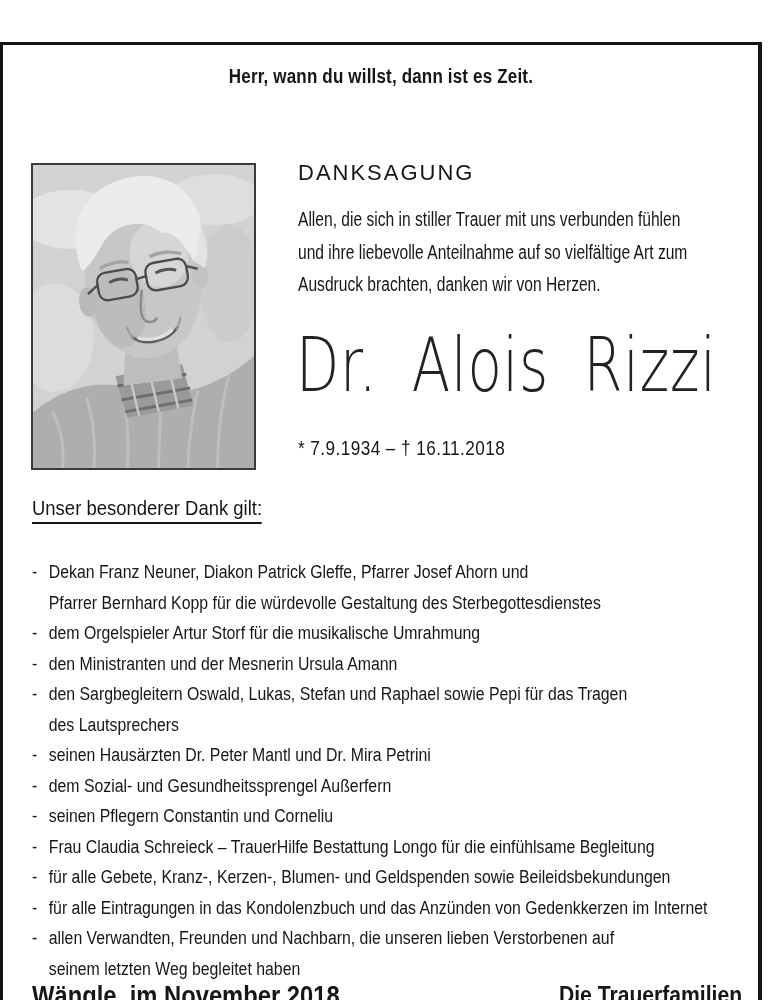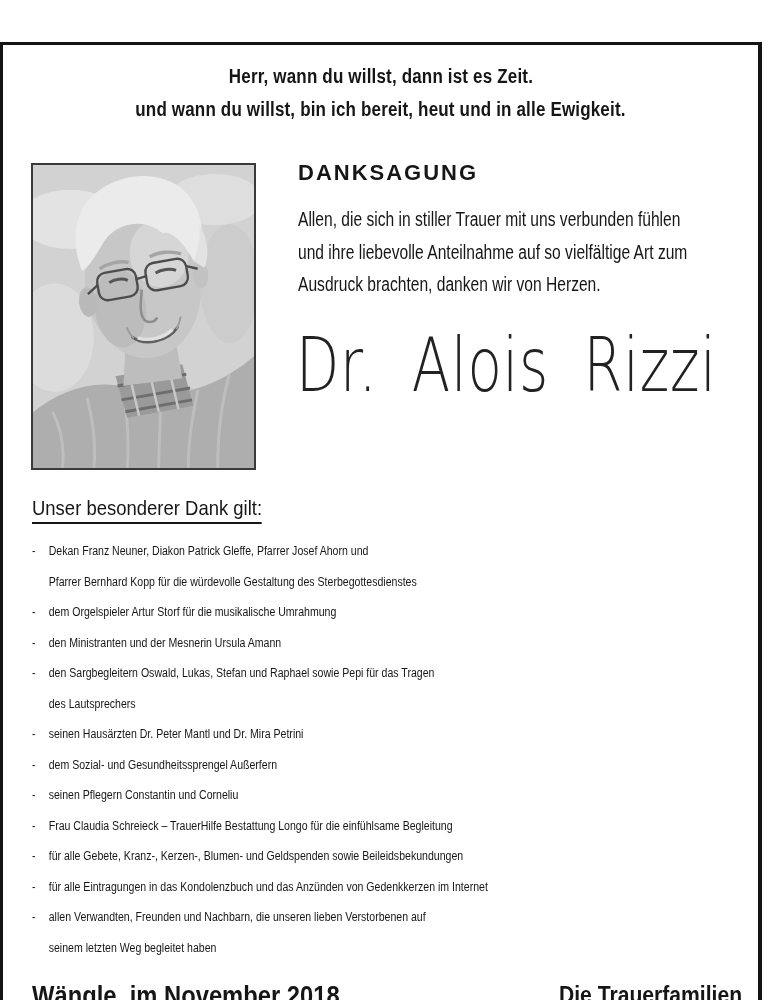--- a/index.html
+++ b/index.html
@@ -16,39 +16,39 @@
 
   .quote{position:absolute;left:3px;top:18px;width:755px;text-align:center;}
   .quote .ql{font-size:20px;font-weight:bold;line-height:33px;letter-spacing:0.2px;}
 
   .photo{
     position:absolute;left:31px;top:121px;width:225px;height:307px;
     border:2px solid #3a3a3a;box-sizing:border-box;background:#d4d4d4;
   }
   .photo svg{display:block;width:100%;height:100%;}
 
-  .dk-heading{position:absolute;left:298px;top:118px;font-size:22px;font-weight:bold;letter-spacing:2px;}
+  .dk-heading{position:absolute;left:298px;top:118px;font-size:22px;font-weight:normal;letter-spacing:2px;}
   .dk-para{position:absolute;left:298px;top:161px;font-size:19.5px;line-height:32.5px;}
   .dk-para .pl{display:block;height:32.5px;}
   .dk-para .pl span{display:inline-block;white-space:nowrap;transform:scaleX(0.8);transform-origin:0 50%;}
 
   .deceased-name{
     position:absolute;left:296px;top:282px;font-size:74px;line-height:1.12;
     font-family:"DejaVu Sans","Liberation Sans",sans-serif;font-weight:200;
     letter-spacing:1px;word-spacing:0.28em;color:#222;
     transform:scaleX(0.76);transform-origin:0 0;white-space:nowrap;
   }
   .life-dates{position:absolute;left:298px;top:395px;font-size:19.5px;font-weight:500;}
   .life-dates span{display:inline-block;white-space:nowrap;transform:scaleX(0.88);transform-origin:0 50%;letter-spacing:0.5px;}
 
   .thanks-heading{position:absolute;left:32px;top:454px;font-size:21px;font-weight:normal;}
   .thanks-heading span{display:inline-block;white-space:nowrap;transform:scaleX(0.88);transform-origin:0 50%;
     border-bottom:2.5px solid #161616;padding-bottom:2px;}
 
-  .thanks-list{position:absolute;left:32px;top:494px;width:720px;font-size:12px;}
+  .thanks-list{position:absolute;left:32px;top:515px;width:720px;font-size:18px;}
   .thanks-list .line{
     display:block;height:30.5px;line-height:30.5px;white-space:nowrap;
     transform:scaleX(0.88);transform-origin:0 0;
   }
   .thanks-list .dash{display:inline-block;width:19px;}
   .thanks-list .cont{padding-left:19px;}
 
   .footer-place{position:absolute;left:32px;top:939px;font-size:27px;font-weight:bold;}
   .footer-place span{display:inline-block;white-space:nowrap;transform:scaleX(0.88);transform-origin:0 50%;}
   .footer-sign{position:absolute;right:28px;top:939px;font-size:24px;font-weight:bold;}
@@ -57,21 +57,20 @@
 </head>
 <body>
 
 <div class="page">
 
   <div class="frame"></div>
   <div class="bottom-bar"></div>
 
   <div class="quote">
     <div class="ql"><span class="cxc">Herr, wann du willst, dann ist es Zeit.</span></div>
-    <div class="ql"><span class="cxc">und wann du willst, bin ich bereit, heut und in alle Ewigkeit.</span></div>
   </div>
 
   <div class="photo">
     <svg viewBox="0 0 225 307" preserveAspectRatio="none">
       <rect x="0" y="0" width="225" height="307" fill="#d2d2d2"></rect>
       <ellipse cx="38" cy="55" rx="52" ry="30" fill="#e3e3e3"></ellipse>
       <ellipse cx="185" cy="35" rx="48" ry="26" fill="#dedede"></ellipse>
       <ellipse cx="22" cy="175" rx="40" ry="55" fill="#dcdcdc"></ellipse>
       <ellipse cx="200" cy="120" rx="30" ry="60" fill="#cccccc"></ellipse>
 
@@ -118,20 +117,23 @@
   <div class="dk-heading">DANKSAGUNG</div>
 
   <div class="dk-para">
     <div class="pl"><span>Allen, die sich in stiller Trauer mit uns verbunden fühlen</span></div>
     <div class="pl"><span>und ihre liebevolle Anteilnahme auf so vielfältige Art zum</span></div>
     <div class="pl"><span>Ausdruck brachten, danken wir von Herzen.</span></div>
   </div>
 
   <div class="deceased-name">Dr. Alois Rizzi</div>
 
+  <div class="life-dates">
+    <span>* 7.9.1934 – † 16.11.2018</span>
+  </div>
 
   <div class="thanks-heading">
     <span>Unser besonderer Dank gilt:</span>
   </div>
 
   <div class="thanks-list">
     <div class="line"><span class="dash">-</span><span>Dekan Franz Neuner, Diakon Patrick Gleffe, Pfarrer Josef Ahorn und</span></div>
     <div class="line cont"><span>Pfarrer Bernhard Kopp für die würdevolle Gestaltung des Sterbegottesdienstes</span></div>
     <div class="line"><span class="dash">-</span><span>dem Orgelspieler Artur Storf für die musikalische Umrahmung</span></div>
     <div class="line"><span class="dash">-</span><span>den Ministranten und der Mesnerin Ursula Amann</span></div>

